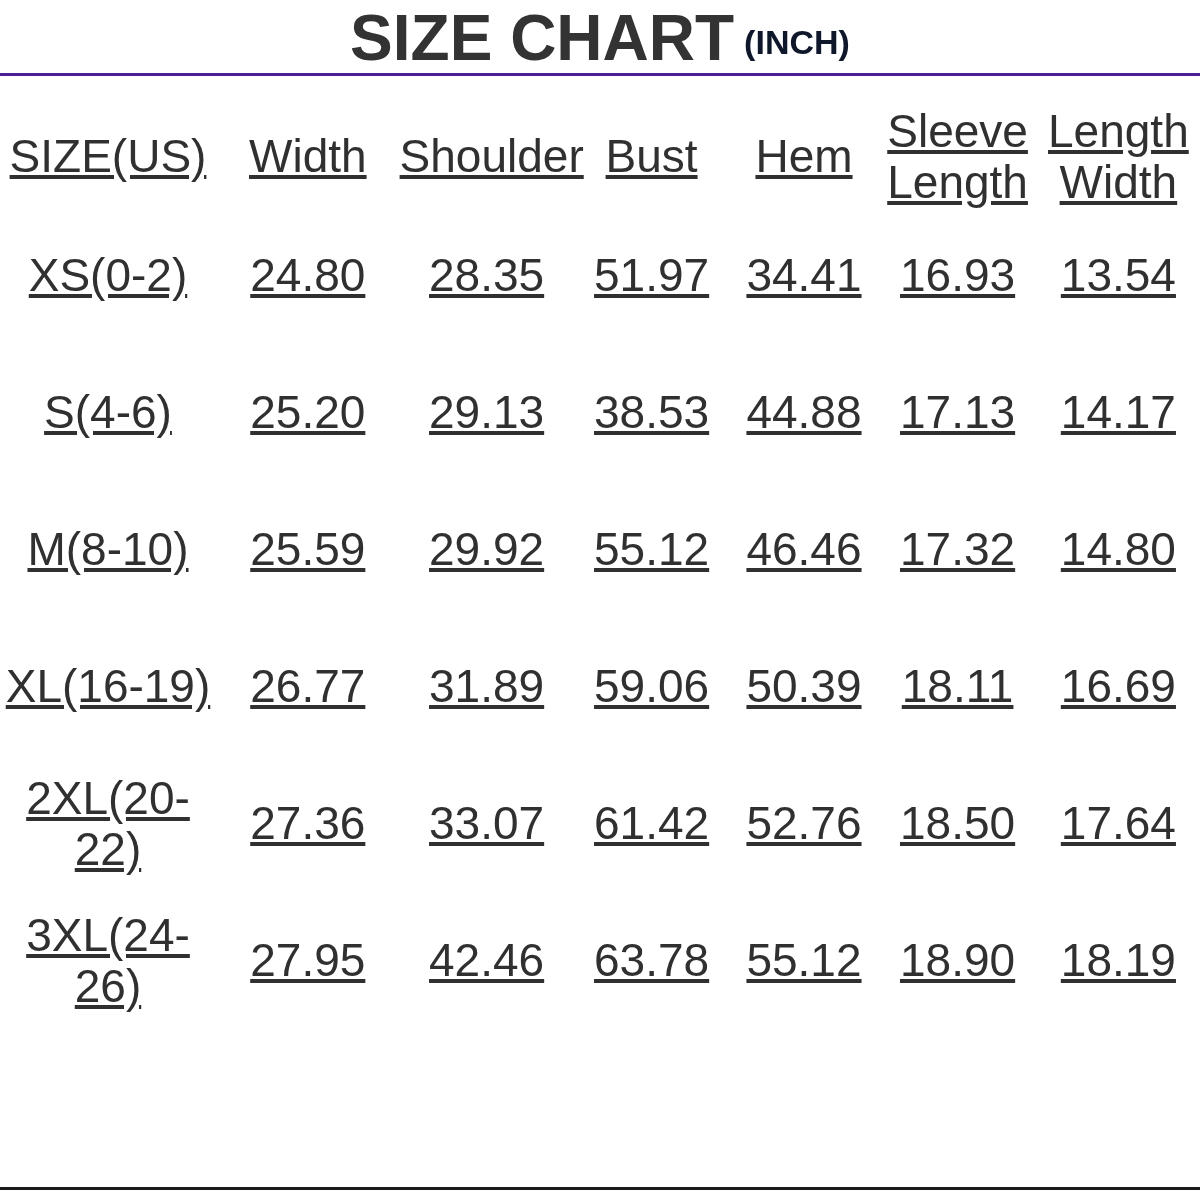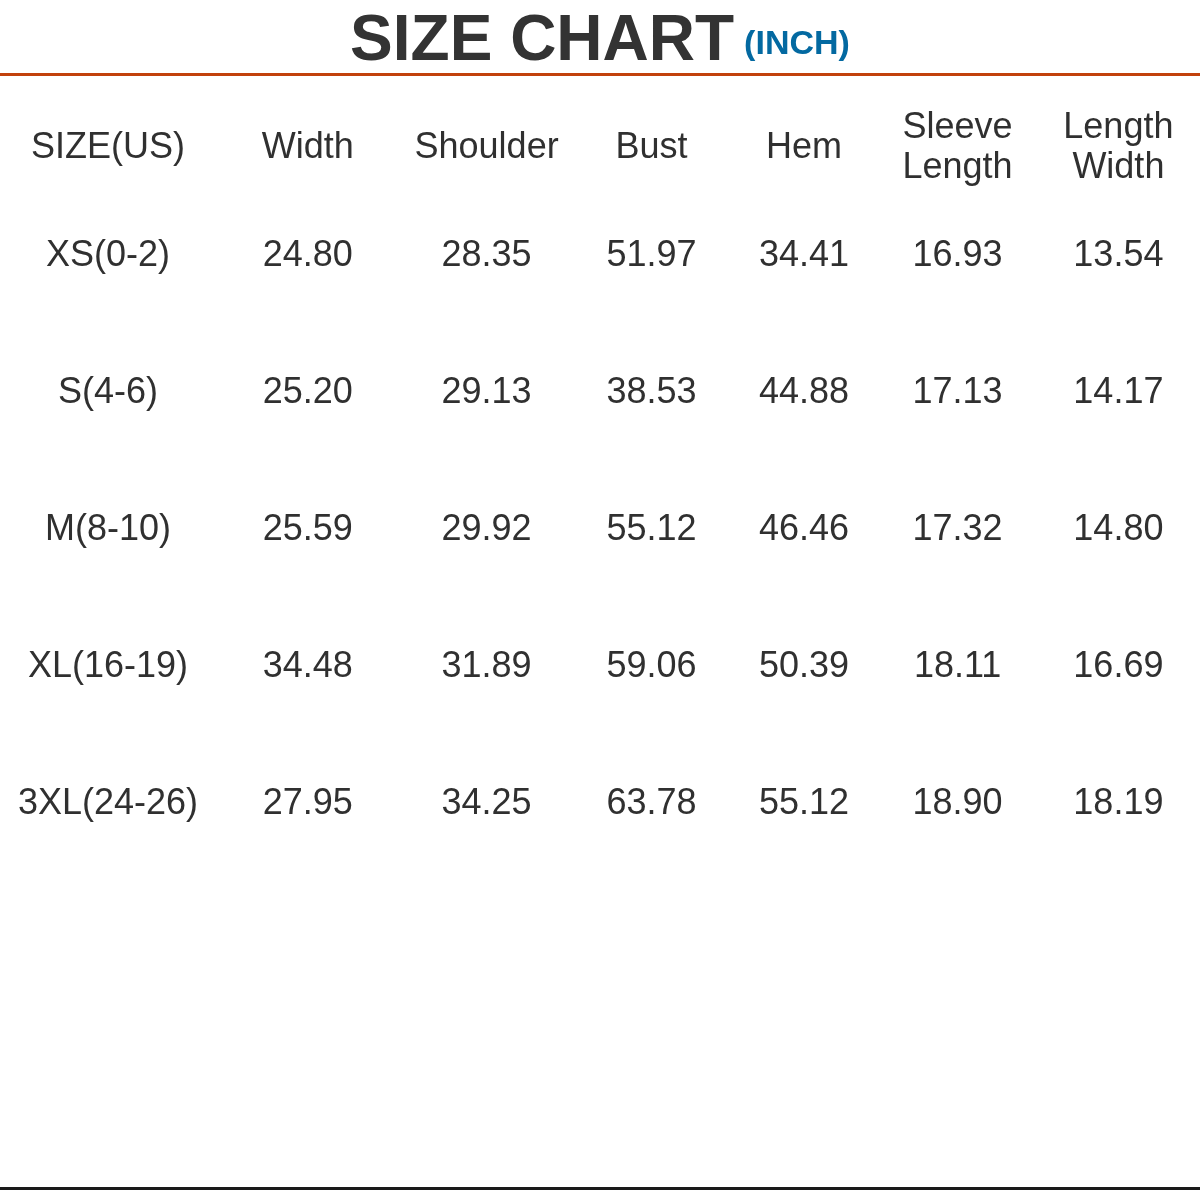--- a/index.html
+++ b/index.html
@@ -13,51 +13,52 @@
     color: #303030;
   }
   .sheet { width: 100%; height: 100%; position: relative; }
 
   
   .title-bar {
     height: 76px;
     display: flex;
     align-items: center;
     justify-content: center;
-    border-bottom: 3px solid #c2410c;
+    border-bottom: 3px solid #4c1d95;
     padding-top: 2px;
   }
   .title-main {
     font-size: 64px;
     font-weight: 700;
     letter-spacing: 0px;
     color: #333333;
   }
   .title-unit {
     font-size: 34px;
     font-weight: 700;
-    color: #0369a1;
+    color: #0f172a;
     margin-left: 10px;
     align-self: center;
     padding-top: 10px;
   }
 
   
   .size-table {
     width: 100%;
     table-layout: fixed;
     border-collapse: collapse;
   }
   .size-table th, .size-table td {
     text-align: center;
     vertical-align: middle;
-    font-size: 36px;
+    font-size: 46px;
     font-weight: 400;
     color: #303030;
     line-height: 1.1;
+    text-decoration: underline;
   }
   .size-table thead th {
     height: 104px;
     padding-top: 30px;
   }
   .size-table tbody td {
     height: 137px;
   }
   .size-table th:nth-child(1), .size-table td:nth-child(1) { width: 18.0%; }
   .size-table th:nth-child(2), .size-table td:nth-child(2) { width: 15.3%; }
@@ -121,31 +122,40 @@
           <td>M(8-10)</td>
           <td>25.59</td>
           <td>29.92</td>
           <td>55.12</td>
           <td>46.46</td>
           <td>17.32</td>
           <td>14.80</td>
         </tr>
         <tr>
           <td>XL(16-19)</td>
-          <td>34.48</td>
+          <td>26.77</td>
           <td>31.89</td>
           <td>59.06</td>
           <td>50.39</td>
           <td>18.11</td>
           <td>16.69</td>
         </tr>
         <tr>
+          <td>2XL(20-22)</td>
+          <td>27.36</td>
+          <td>33.07</td>
+          <td>61.42</td>
+          <td>52.76</td>
+          <td>18.50</td>
+          <td>17.64</td>
+        </tr>
+        <tr>
           <td>3XL(24-26)</td>
           <td>27.95</td>
-          <td>34.25</td>
+          <td>42.46</td>
           <td>63.78</td>
           <td>55.12</td>
           <td>18.90</td>
           <td>18.19</td>
         </tr>
       </tbody>
   </table>
 
   <div class="rule-bottom"></div>
 

